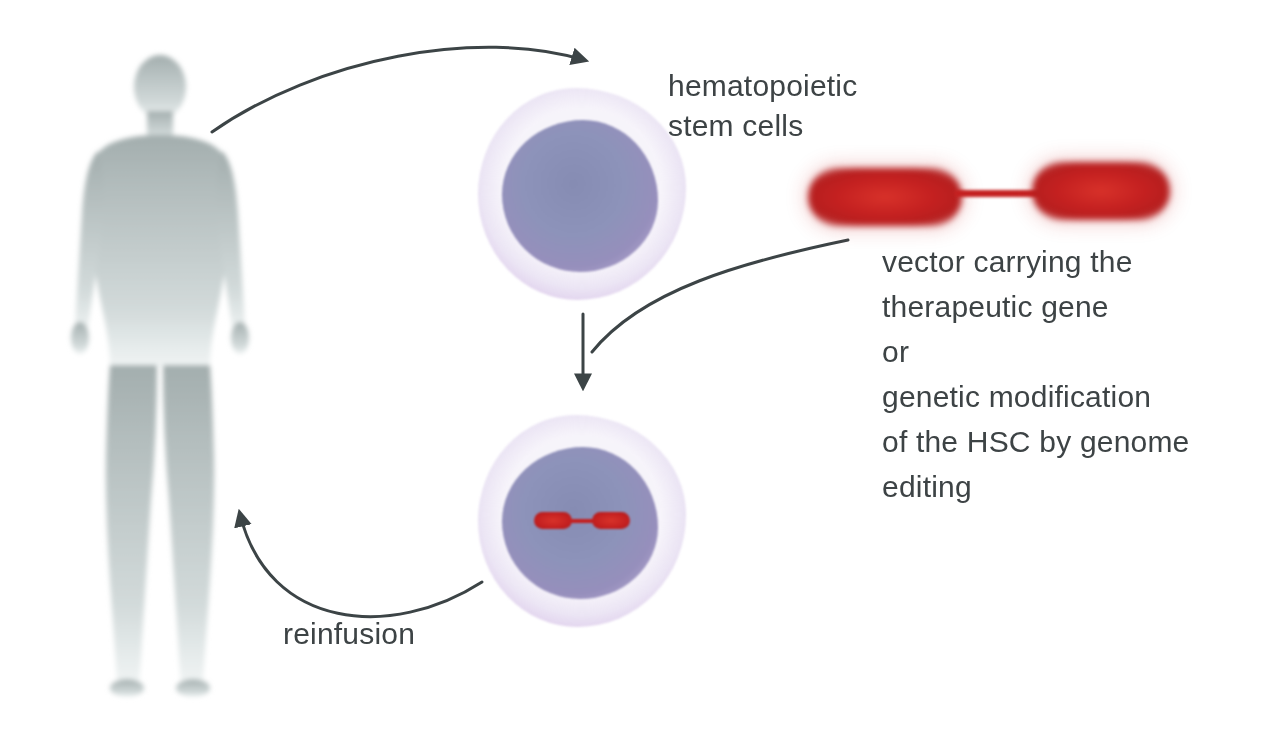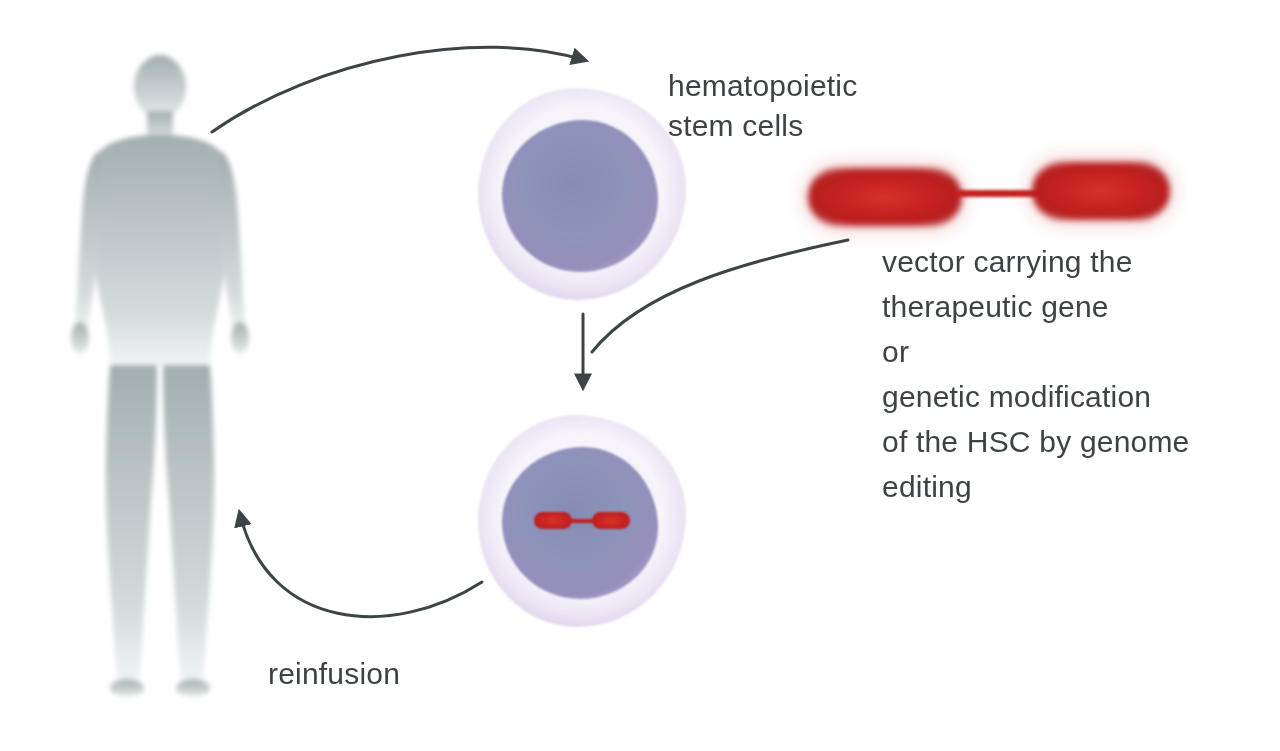--- a/index.html
+++ b/index.html
@@ -161,15 +161,15 @@
 stem cells</div>
 
   <div class="label vector-label" style="left:872px;top:239px;margin-left:10px;">vector carrying the
 therapeutic gene
 or
 genetic modification
 of the HSC by genome
 editing</div>
 
 
-  <div class="label" style="left:268px;top:614px;margin-top:40px;">reinfusion</div>
+  <div class="label" style="left:283px;top:614px;">reinfusion</div>
 
 </div>
 
 </body></html>

